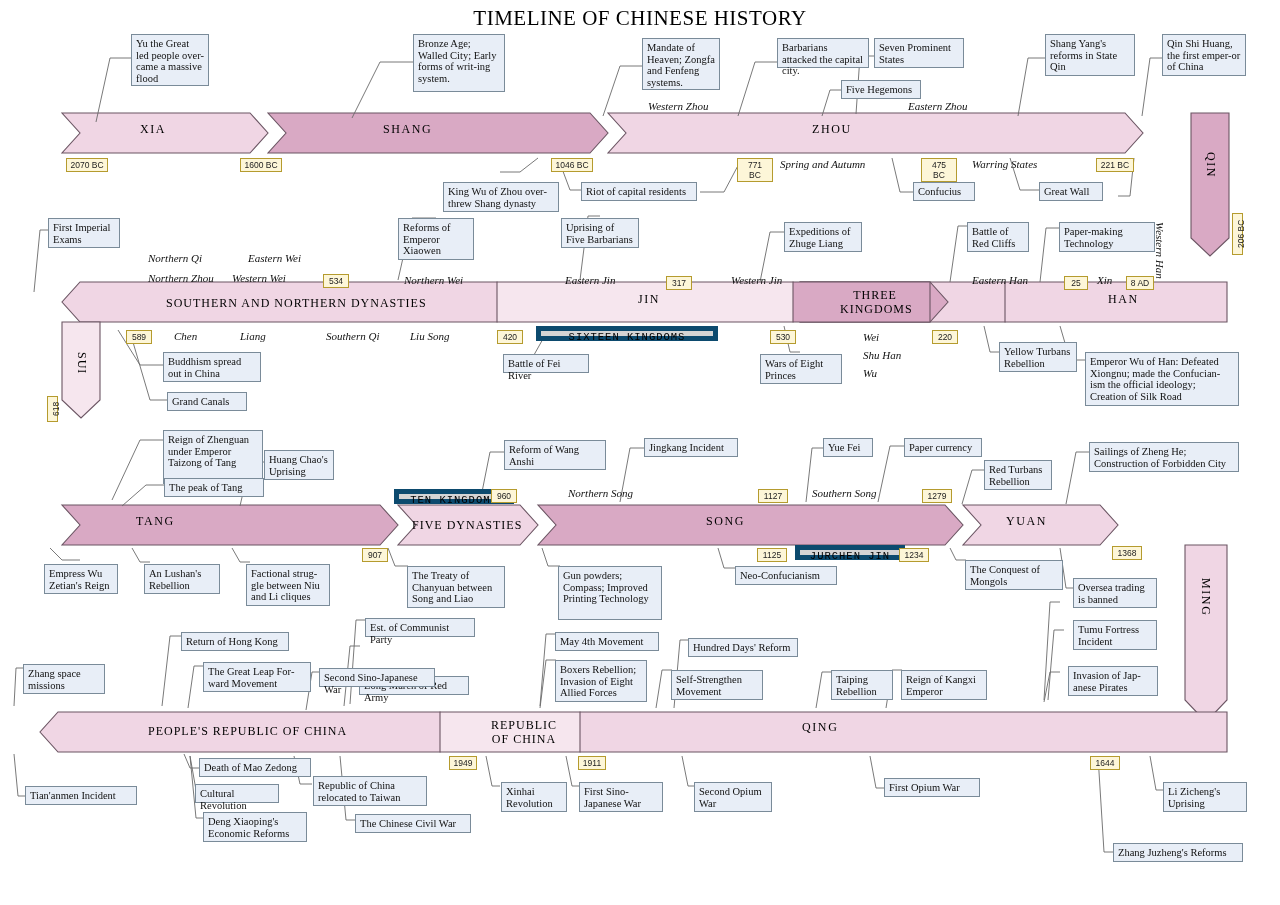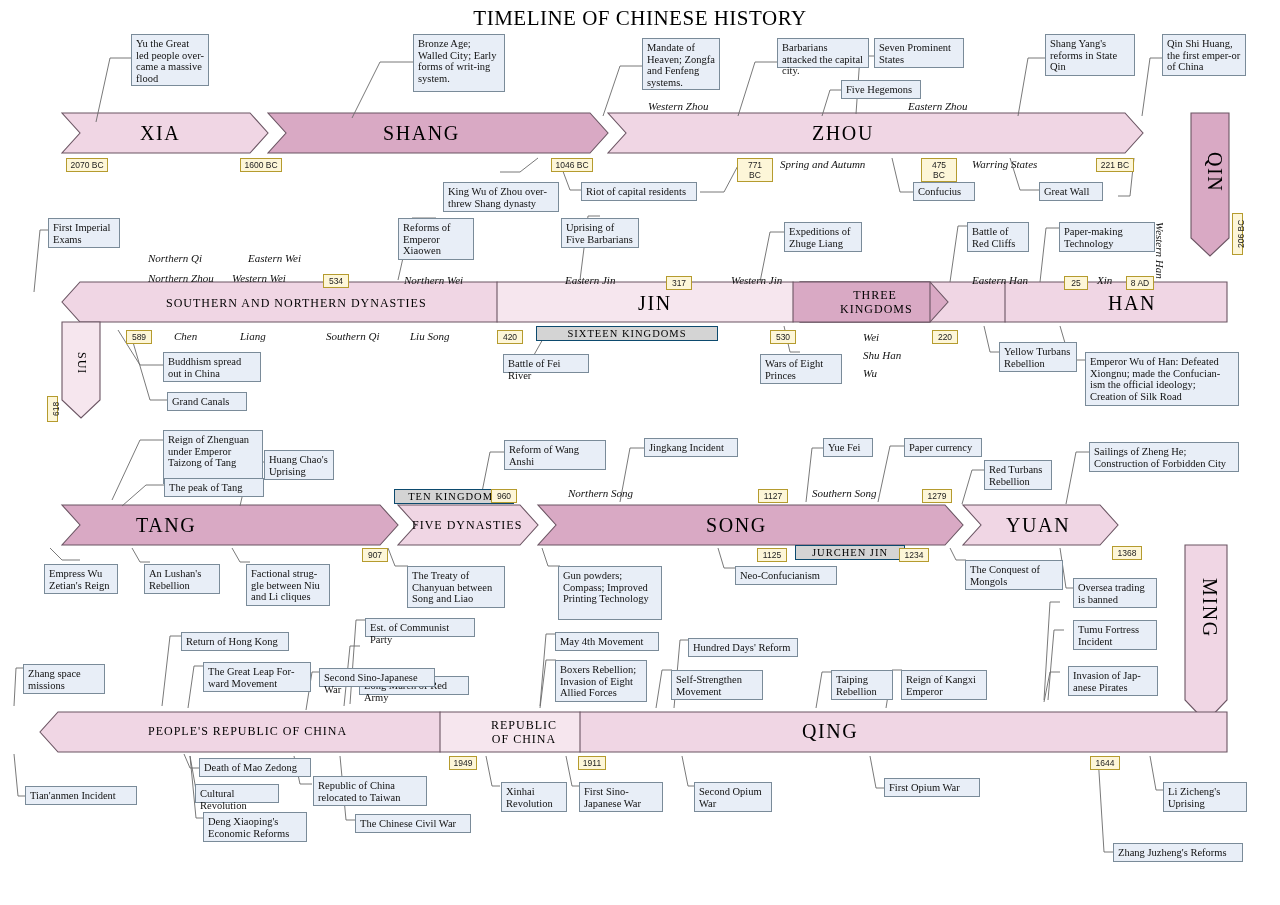--- a/index.html
+++ b/index.html
@@ -10,25 +10,25 @@
 
   
   .box{position:absolute;background:#e8eef7;border:1px solid #7a8b99;font-size:10.5px;line-height:11.6px;padding:3px 4px;box-sizing:border-box;font-family:"Liberation Serif",serif;color:#111;}
 
   
   .year{position:absolute;background:#fdf6d8;border:1px solid #b59b2e;font-size:8.5px;line-height:10px;padding:1px 3px;box-sizing:border-box;font-family:"Liberation Sans",sans-serif;text-align:center;color:#222;}
   .year.vert{writing-mode:vertical-rl;transform:rotate(180deg);}
 
   
   .eralabel{position:absolute;font-size:11px;font-style:italic;font-family:"Liberation Serif",serif;color:#111;white-space:nowrap;}
-  .bandname{position:absolute;font-size:20px;letter-spacing:1.6px;font-family:"Liberation Serif",serif;white-space:nowrap;}
+  .bandname{position:absolute;font-size:12px;letter-spacing:1.6px;font-family:"Liberation Serif",serif;white-space:nowrap;}
   .bandname.small{font-size:12px;letter-spacing:1px;}
   .bandname.vert{writing-mode:vertical-rl;}
 
-  .greybar{position:absolute;background:#d4d4d4;border:1px solid #0c4a6e;box-sizing:border-box;font-size:10.5px;text-align:center;letter-spacing:1px;font-family:Liberation Serif, serif;line-height:13px;}
+  .greybar{position:absolute;background:#d4d4d4;border:5px solid #0c4a6e;box-sizing:border-box;font-size:10.5px;text-align:center;letter-spacing:1px;font-family:Liberation Mono, monospace;line-height:13px;}
 
   svg.overlay{position:absolute;left:0;top:0;width:1280px;height:905px;pointer-events:none;}
 </style>
 </head>
 <body>
 
 <div id="stage">
 
   <div class="title">TIMELINE OF CHINESE HISTORY</div>
 

